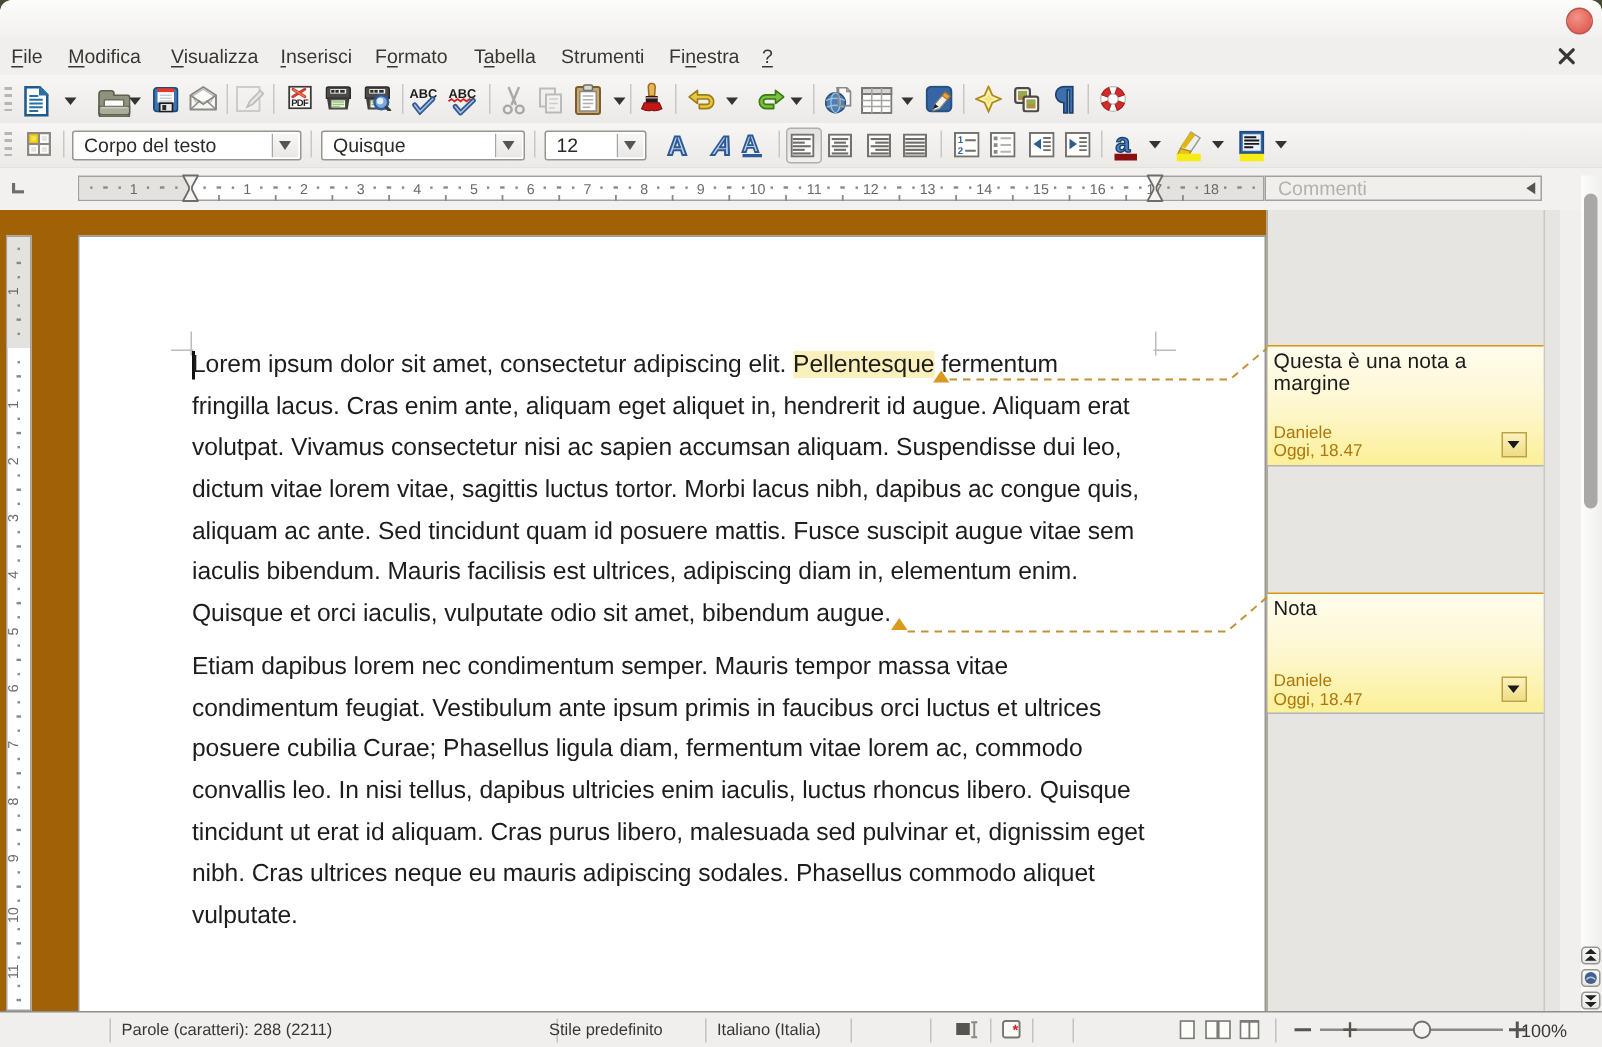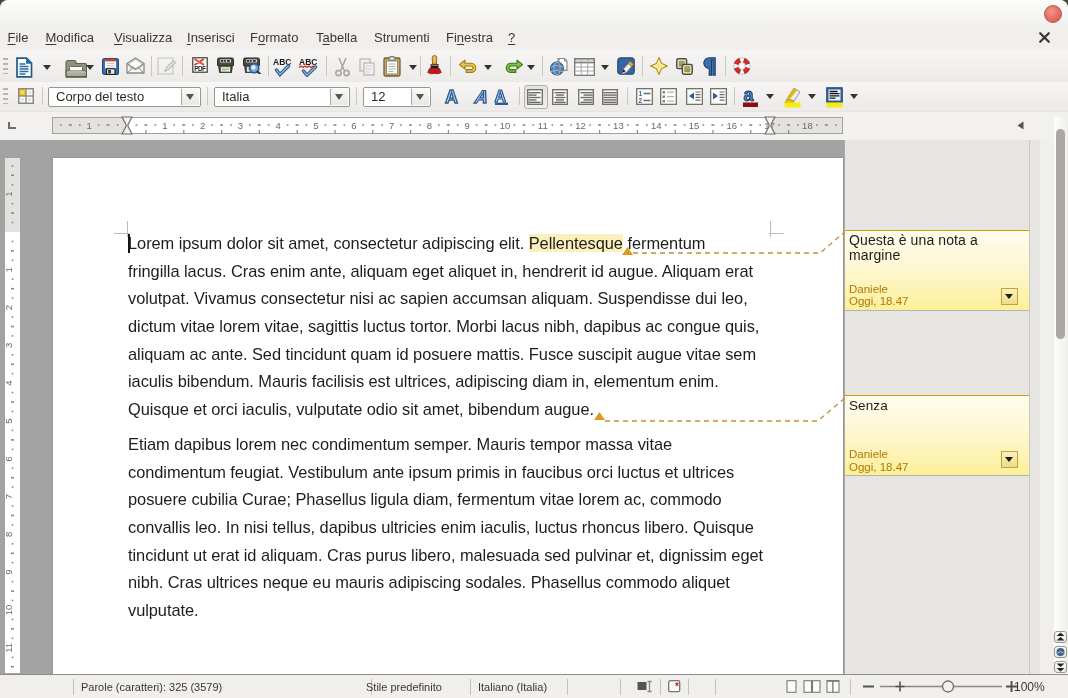--- a/index.html
+++ b/index.html
@@ -230,21 +230,21 @@
 <rect x="8.7" y="8.7" width="5.8" height="5.8" fill="#fdfdfc"></rect>
       <rect x="10" y="10" width="3.2" height="3.2" fill="#e4e3e0"></rect>
     </svg>
 <div class="sep2" style="left:42px;top:87px;"></div>
 <div class="combo" style="left:48px;width:151px;">
       <span class="txt">Corpo del testo</span>
       <span class="cbtn"></span>
     </div>
 <div class="sep2" style="left:207px;top:87px;"></div>
 <div class="combo" style="left:214px;width:134px;">
-      <span class="txt">Italia</span>
+      <span class="txt">Quisque</span>
       <span class="cbtn"></span>
     </div>
 <div class="sep2" style="left:356px;top:87px;"></div>
 <div class="combo" style="left:363px;width:66px;">
       <span class="txt">12</span>
       <span class="cbtn"></span>
     </div>
 <svg class="abs" style="left:444px;top:88px;" width="19" height="17" viewBox="0 0 19 17">
       <text x="1" y="15" font-size="18" font-weight="bold" font-family="Liberation Sans" fill="#b9cfe9" stroke="#2d5a94" stroke-width="1.3">A</text>
     </svg>
@@ -441,24 +441,26 @@
       <rect x="712.4" y="130" width="1.2" height="4" fill="#8a8986"></rect>
       <rect x="750.2" y="130" width="1.2" height="4" fill="#8a8986"></rect>
       <rect x="788.0" y="130" width="1.2" height="4" fill="#8a8986"></rect>
     </svg>
 <svg class="abs" style="left:121px;top:116px;" width="12" height="19" viewBox="0 0 12 19">
 <path d="M1 1 h10 l-4 7.5 v2 l4 7.5 h-10 l4-7.5 v-2 z" fill="#f4f3f1" stroke="#6e6d69" stroke-width="1.2" stroke-linejoin="round"></path>
     </svg>
 <svg class="abs" style="left:764px;top:116px;" width="12" height="19" viewBox="0 0 12 19">
 <path d="M1 1 h10 l-4 7.5 v2 l4 7.5 h-10 l4-7.5 v-2 z" fill="#f4f3f1" stroke="#6e6d69" stroke-width="1.2" stroke-linejoin="round"></path>
     </svg>
+<div class="abs" style="left:843px;top:117px;width:185px;height:17px;background:#f0efec;
+ border:1px solid #a2a19d;box-sizing:border-box;font-size:13px;color:#b3b1ad;line-height:15px;padding-left:8px;">Commenti</div>
 <svg class="abs" style="left:1017px;top:121px;" width="8" height="9" viewBox="0 0 8 9">
       <path d="M6.5 0.5 v8 l-6-4 z" fill="#55544f"></path>
     </svg>
-<div class="abs" style="left:0;top:140px;width:1040px;height:534px;background:#a3a3a3;overflow:hidden;">
+<div class="abs" style="left:0;top:140px;width:1040px;height:534px;background:#a16207;overflow:hidden;">
 <div class="abs" style="left:4px;top:17px;width:17px;height:517px;background:#fff;
  border:1px solid #a2a19d;box-sizing:border-box;"></div>
 <div class="abs" style="left:5px;top:18px;width:15px;height:74px;background:#e3e2df;"></div>
 <svg class="abs" style="left:0;top:0;" width="25" height="534" viewBox="0 0 25 534">
         <rect x="11.7" y="25.1" width="1.6" height="1.6" fill="#8a8986"></rect>
         <rect x="11.0" y="34.5" width="3" height="1.6" fill="#8a8986"></rect>
         <rect x="11.7" y="44.0" width="1.6" height="1.6" fill="#8a8986"></rect>
         <text x="0" y="0" font-size="9.5" fill="#6b6a67" text-anchor="middle" font-family="Liberation Sans" transform="translate(12.0,54.2) rotate(-90)">1</text>
         <rect x="11.7" y="62.9" width="1.6" height="1.6" fill="#8a8986"></rect>
         <rect x="11.0" y="72.3" width="3" height="1.6" fill="#8a8986"></rect>
@@ -531,21 +533,21 @@
 <div class="abs" style="left:845px;top:89.5px;width:184px;height:81px;
  background:linear-gradient(#fffceb 5%,#fdf7cf 50%,#fcf098);border-top:1.5px solid #d9990f;
  border-bottom:1px solid #b5b4b1;box-sizing:border-box;">
 <div style="position:absolute;left:4px;top:2px;font-size:14px;color:#1c1c1c;letter-spacing:0.1px;line-height:15px;">Questa è una nota a margine</div>
 <div style="position:absolute;left:4px;top:52px;font-size:11.5px;color:#b07708;line-height:12.5px;">Daniele<br>Oggi, 18.47</div>
 <span class="notebtn" style="left:156px;top:57px;"></span>
 </div>
 <div class="abs" style="left:845px;top:255px;width:184px;height:81px;
  background:linear-gradient(#fffceb 5%,#fdf7cf 50%,#fcf098);border-top:1.5px solid #d9990f;
  border-bottom:1px solid #b5b4b1;box-sizing:border-box;">
-<div style="position:absolute;left:4px;top:2px;font-size:13.5px;color:#1c1c1c;letter-spacing:0.1px;line-height:15px;">Senza</div>
+<div style="position:absolute;left:4px;top:2px;font-size:13.5px;color:#1c1c1c;letter-spacing:0.1px;line-height:15px;">Nota</div>
 <div style="position:absolute;left:4px;top:52px;font-size:11.5px;color:#b07708;line-height:12.5px;">Daniele<br>Oggi, 18.47</div>
 <span class="notebtn" style="left:156px;top:55px;"></span>
 </div>
 </div>
 <div class="abs" style="left:1054px;top:117px;width:14px;height:557px;background:linear-gradient(90deg,#fdfdfc,#f0efee);"></div>
 <div class="abs" style="left:1056px;top:129px;width:9px;height:210px;background:#a9a8a6;border-radius:5px;"></div>
 <div class="abs" style="left:1054px;top:631px;width:13px;height:12px;background:linear-gradient(#fbfbfa,#e8e7e5);
  border:1px solid #97958f;border-radius:3px;box-sizing:border-box;">
       <svg width="11" height="10" viewBox="0 0 11 10" style="display:block;margin:0 auto;">
         <path d="M5.5 0.5 l4 3.5 h-8 z M5.5 5 l4 3.5 h-8 z" fill="#222"></path>
@@ -560,21 +562,21 @@
     </div>
 <div class="abs" style="left:1054px;top:661px;width:13px;height:12px;background:linear-gradient(#fbfbfa,#e8e7e5);
  border:1px solid #97958f;border-radius:3px;box-sizing:border-box;">
       <svg width="11" height="10" viewBox="0 0 11 10" style="display:block;margin:0 auto;">
         <path d="M5.5 9.5 l4-3.5 h-8 z M5.5 5 l4-3.5 h-8 z" fill="#222"></path>
       </svg>
     </div>
 <div class="abs" style="left:0;top:674px;width:1068px;height:24px;background:#f0efed;border-top:1px solid #8f8d89;box-sizing:border-box;"></div>
 <div class="abs stxt" style="left:6px;top:681px;margin-top:26px;">Pagina 1 / 1</div>
 <div class="ssep" style="left:73px;"></div>
-<div class="abs stxt" style="left:81px;top:681px;">Parole (caratteri): 325 (3579)</div>
+<div class="abs stxt" style="left:81px;top:681px;">Parole (caratteri): 288 (2211)</div>
 <div class="ssep" style="left:371px;"></div>
 <div class="abs stxt" style="left:366px;top:681px;">Stile predefinito</div>
 <div class="ssep" style="left:470px;"></div>
 <div class="abs stxt" style="left:478px;top:681px;">Italiano (Italia)</div>
 <div class="ssep" style="left:567px;"></div>
 <div class="ssep" style="left:620px;"></div>
 <svg class="abs" style="left:637px;top:680px;" width="16" height="13" viewBox="0 0 16 13">
 <rect x="0.5" y="2" width="9" height="8" fill="#55544f"></rect>
 <path d="M12.5 2 v9 M10.5 1.5 h4 M10.5 11.5 h4" stroke="#8a8984" stroke-width="1.3"></path>
     </svg>

